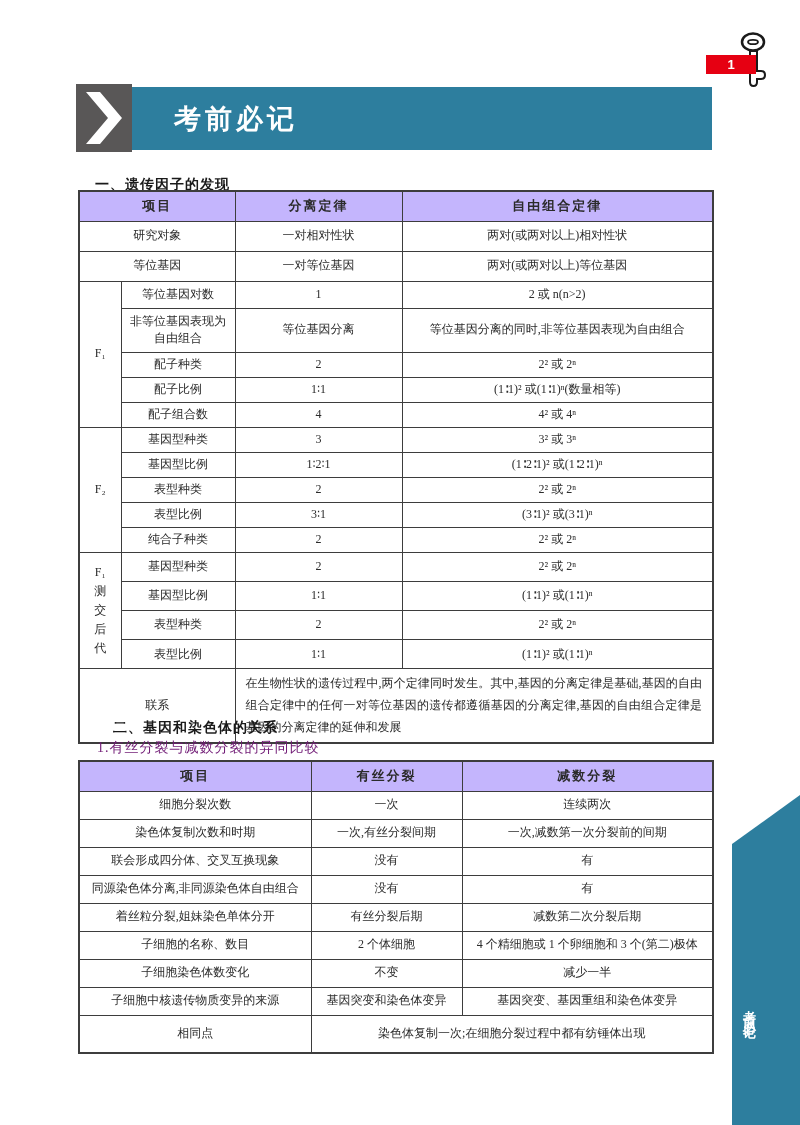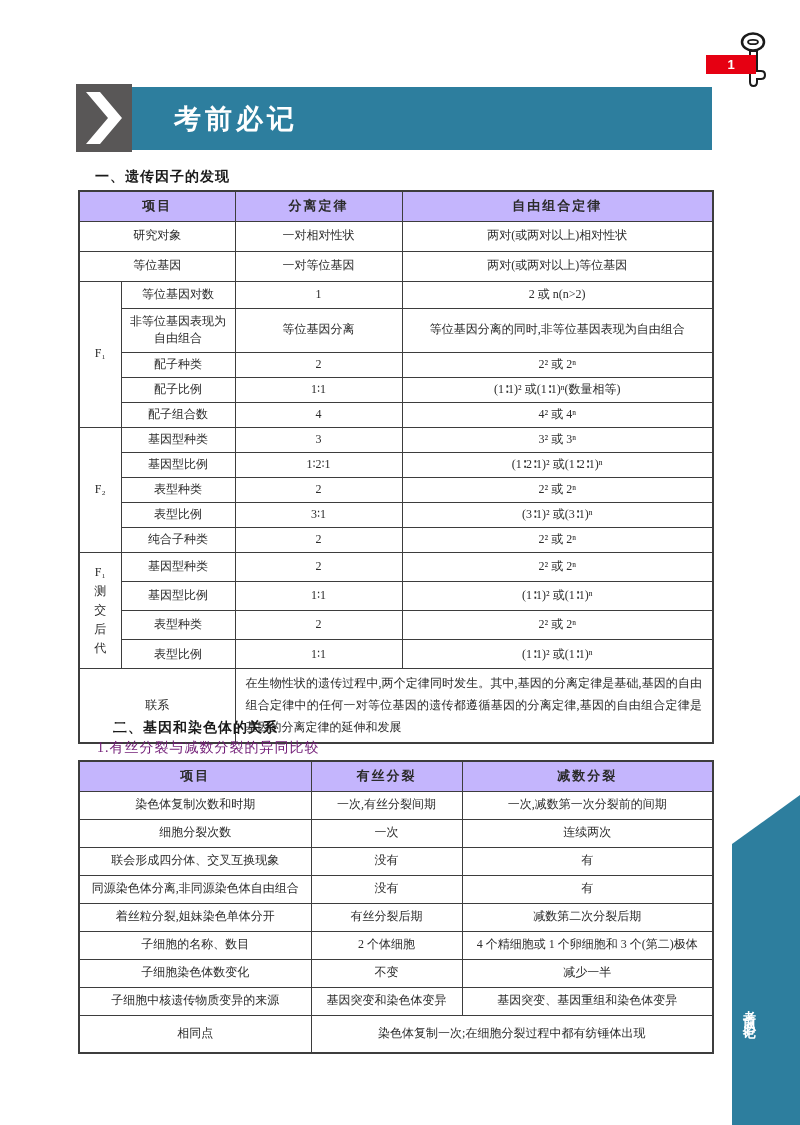--- a/index.html
+++ b/index.html
@@ -14,21 +14,21 @@
               background:#2d7e9e; display:flex; align-items:center; }
   .banner-title { color:#fff; font-size:27px; font-weight:bold; letter-spacing:4px; padding-left:42px; }
 
   .page-badge { position:absolute; left:706px; top:55px; width:50px; height:19px; background:#e60012;
                 color:#fff; font-size:13px; font-weight:bold; display:flex; align-items:center;
                 justify-content:center; z-index:3; }
   .key-icon { position:absolute; left:738px; top:32px; z-index:2; }
 
   
   .sec-heading { position:absolute; font-size:14px; font-weight:bold; color:#1a1a1a; letter-spacing:1px; }
-  .sec1 { left:95px; top:168px; }
+  .sec1 { left:95px; top:176px; }
   .sec2 { left:113px; top:719px; }
   .sub-heading { position:absolute; left:97px; top:739px; font-size:14px; color:#701a75;
                  font-family:"Liberation Serif", serif; letter-spacing:1px; }
 
   
   table { border-collapse:collapse; table-layout:fixed; border:2px solid #3d3d3d; background:#fff; }
   #table1 { position:absolute; left:78px; top:190px; width:634px; }
   #table2 { position:absolute; left:78px; top:760px; width:634px; }
   th, td { border:1px solid #3d3d3d; font-size:12px; color:#2b2b2b; text-align:center;
            vertical-align:middle; padding:2px 4px; font-family:"Liberation Serif", serif;
@@ -187,30 +187,30 @@
         <col style="width:151px">
         <col style="width:251px">
       </colgroup>
     <tbody>
         <tr>
       <th>项目</th>
       <th>有丝分裂</th>
       <th>减数分裂</th>
     </tr>
     <tr class="h28">
+      <td>细胞分裂次数</td>
+      <td>一次</td>
+      <td>连续两次</td>
+    </tr>
+    <tr class="h28">
       <td>染色体复制次数和时期</td>
       <td>一次,有丝分裂间期</td>
       <td>一次,减数第一次分裂前的间期</td>
     </tr>
     <tr class="h28">
-      <td>细胞分裂次数</td>
-      <td>一次</td>
-      <td>连续两次</td>
-    </tr>
-    <tr class="h28">
       <td>联会形成四分体、交叉互换现象</td>
       <td>没有</td>
       <td>有</td>
     </tr>
     <tr class="h28">
       <td>同源染色体分离,非同源染色体自由组合</td>
       <td>没有</td>
       <td>有</td>
     </tr>
     <tr class="h28">

